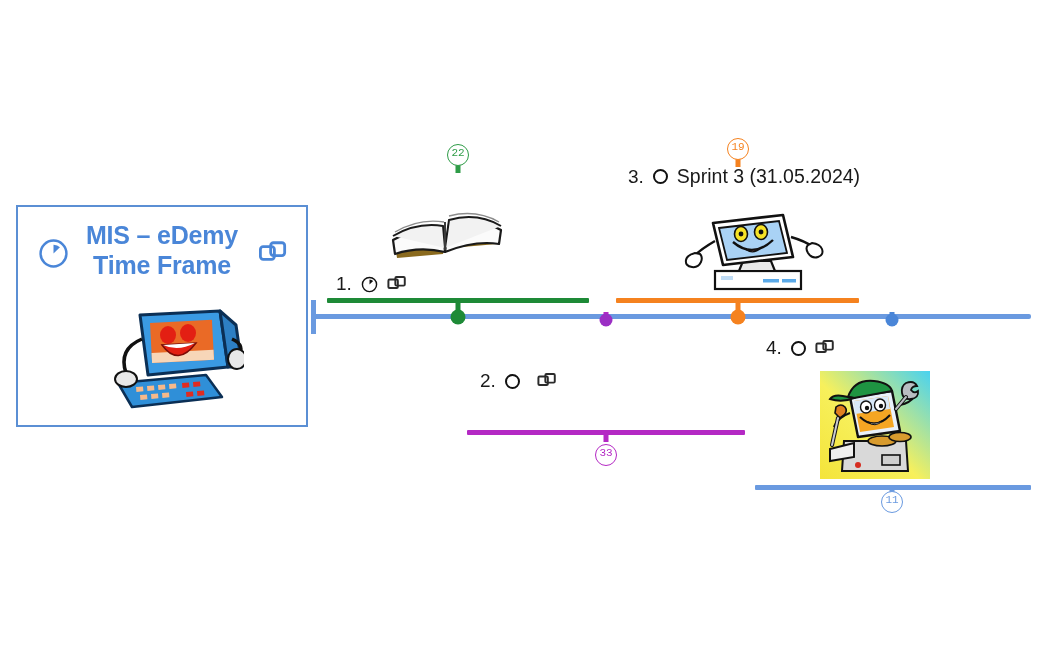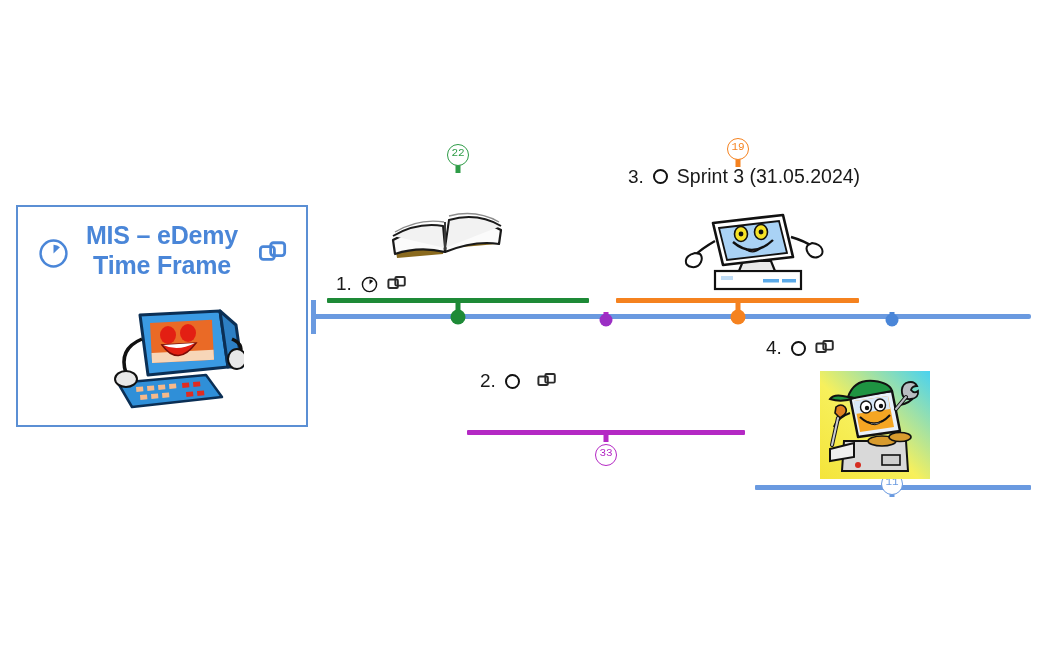--- a/index.html
+++ b/index.html
@@ -304,21 +304,21 @@
   <div class="sprint-label" style="left:628px; top:165px;">
     <span class="sprint-num">3.</span>
     <span class="bullet-ring"></span>
     <span>Sprint 3 (31.05.2024)</span>
   </div>
 
   <div class="stem" style="left:892px; top:312px; height:14px; background:#4a86d8;"></div>
   <div class="node" style="left:892px; top:320px; width:13px; height:13px; background:#4a86d8;"></div>
   <div class="bar" style="left:755px; top:485px; width:276px; background:#6a9ae0;"></div>
   <div class="stem" style="left:892px; top:487px; height:10px; background:#6a9ae0;"></div>
-  <div class="cbadge" style="left:892px; top:473px; color:#6a9ae0;">11</div>
+  <div class="cbadge" style="left:892px; top:491px; color:#6a9ae0;">11</div>
 
   <svg class="art" style="left:820px; top:371px; width:110px; height:108px;" viewBox="0 0 110 108">
     <defs>
       <linearGradient id="techbg" x1="0" y1="1" x2="1" y2="0">
         <stop offset="0%" stop-color="#f4e43a"></stop>
         <stop offset="45%" stop-color="#f7f05c"></stop>
         <stop offset="100%" stop-color="#49d2f0"></stop>
       </linearGradient>
     </defs>
     <rect x="0" y="0" width="110" height="108" fill="url(#techbg)"></rect>

